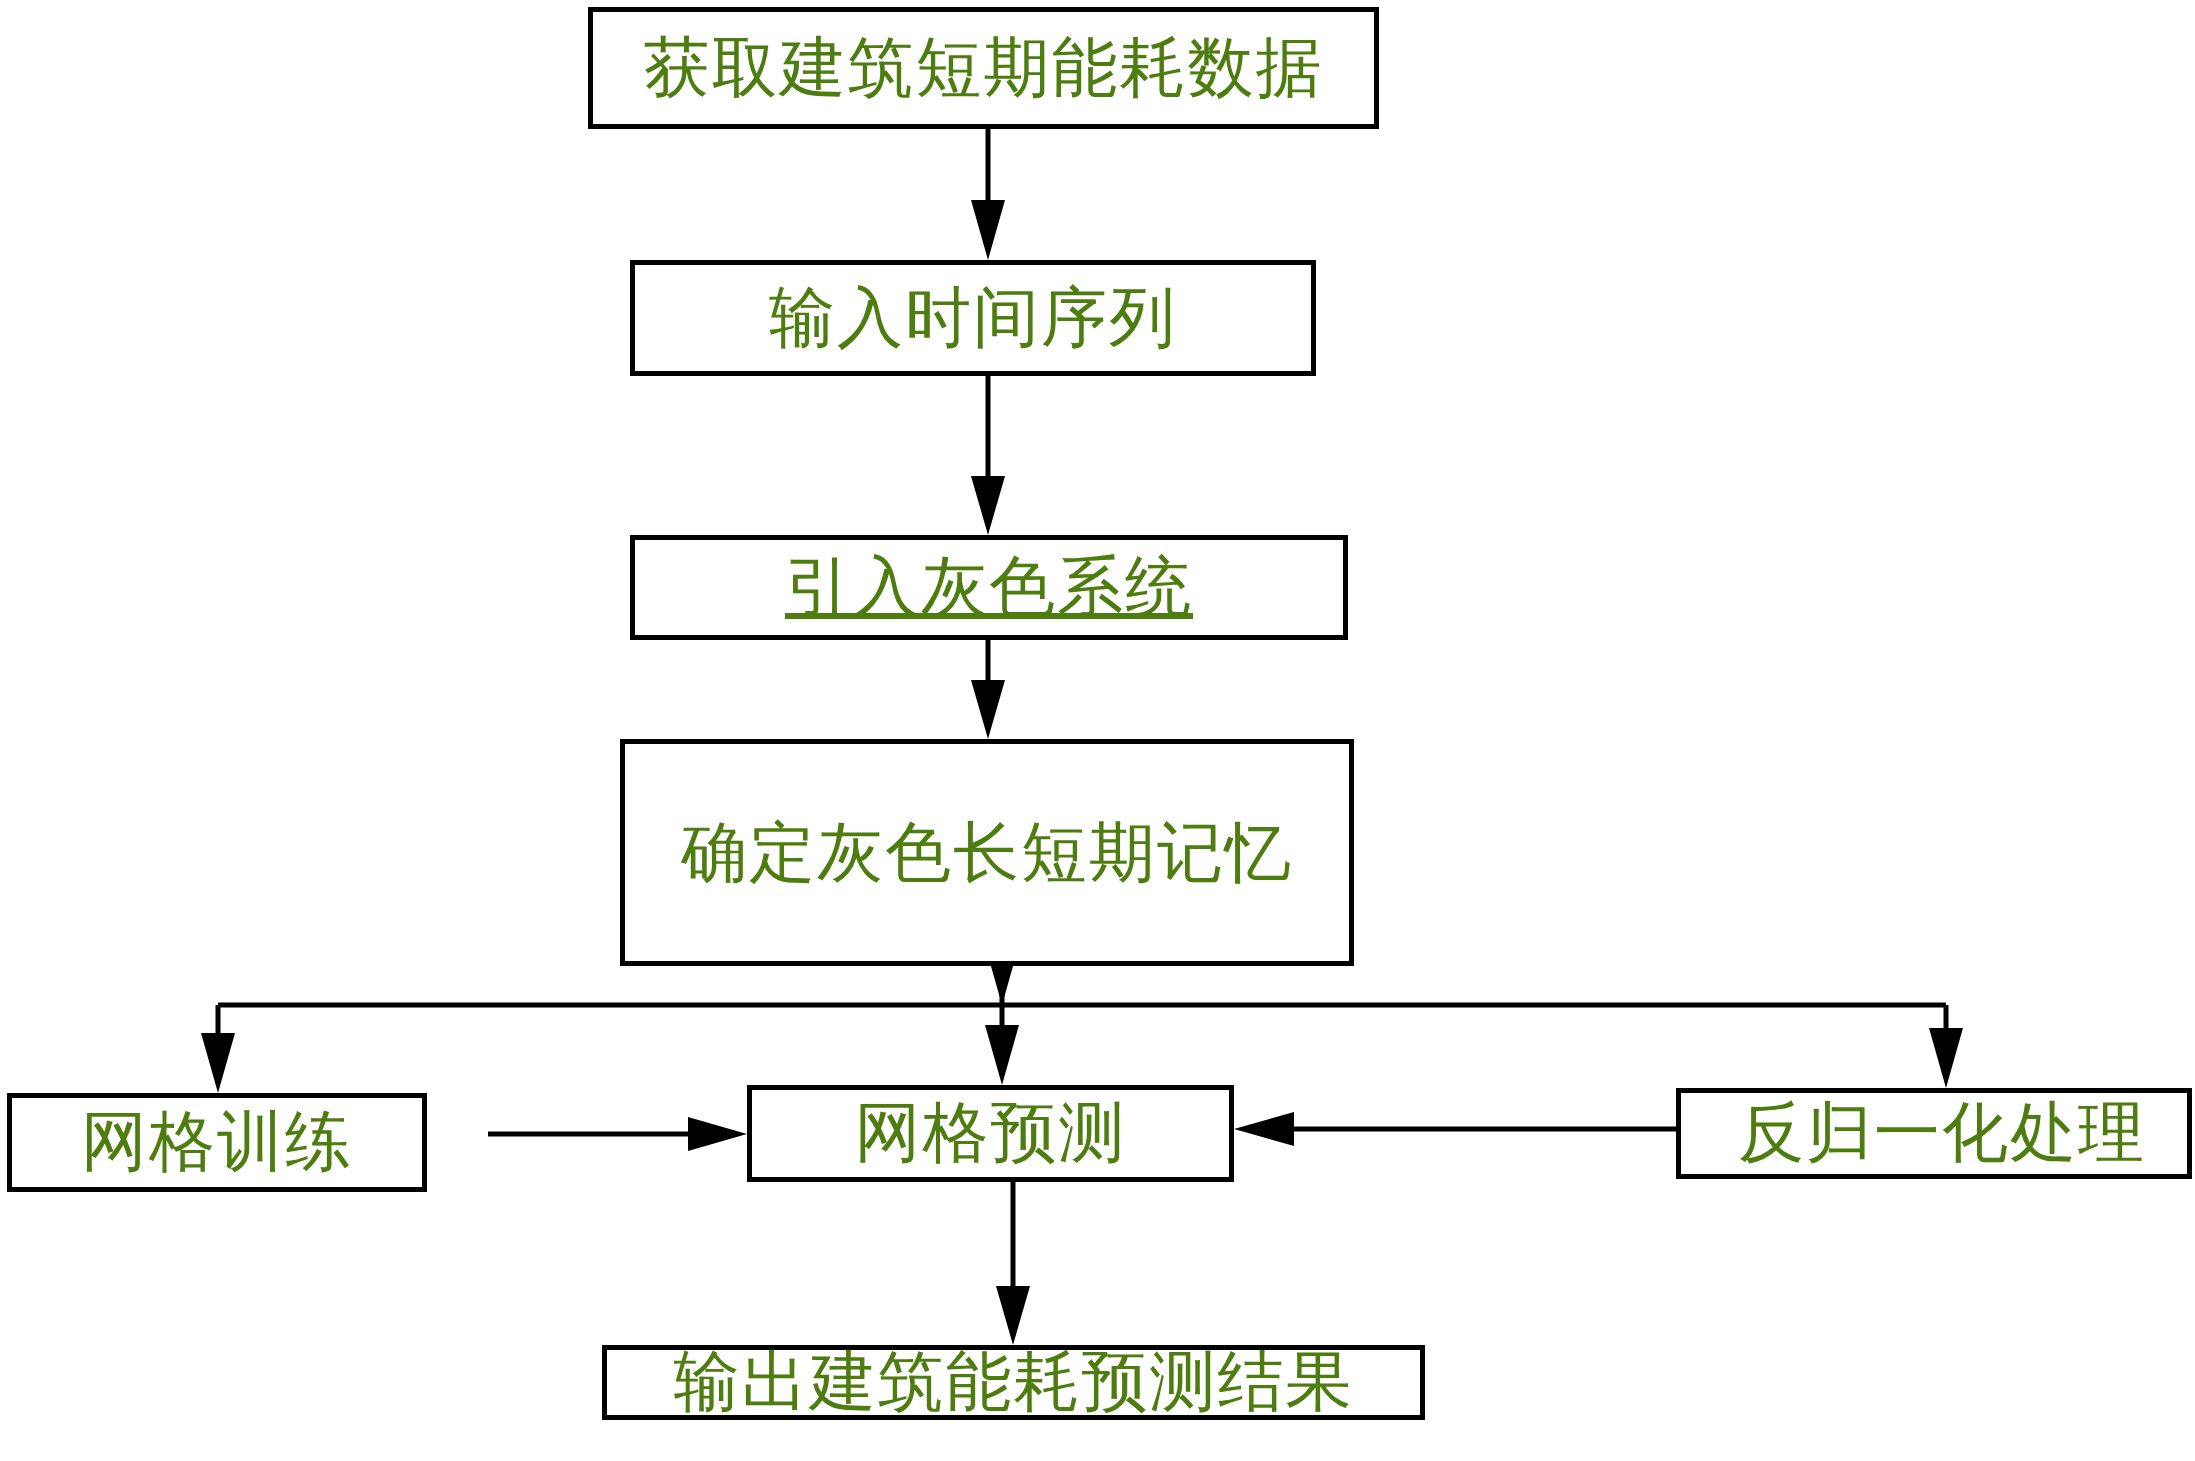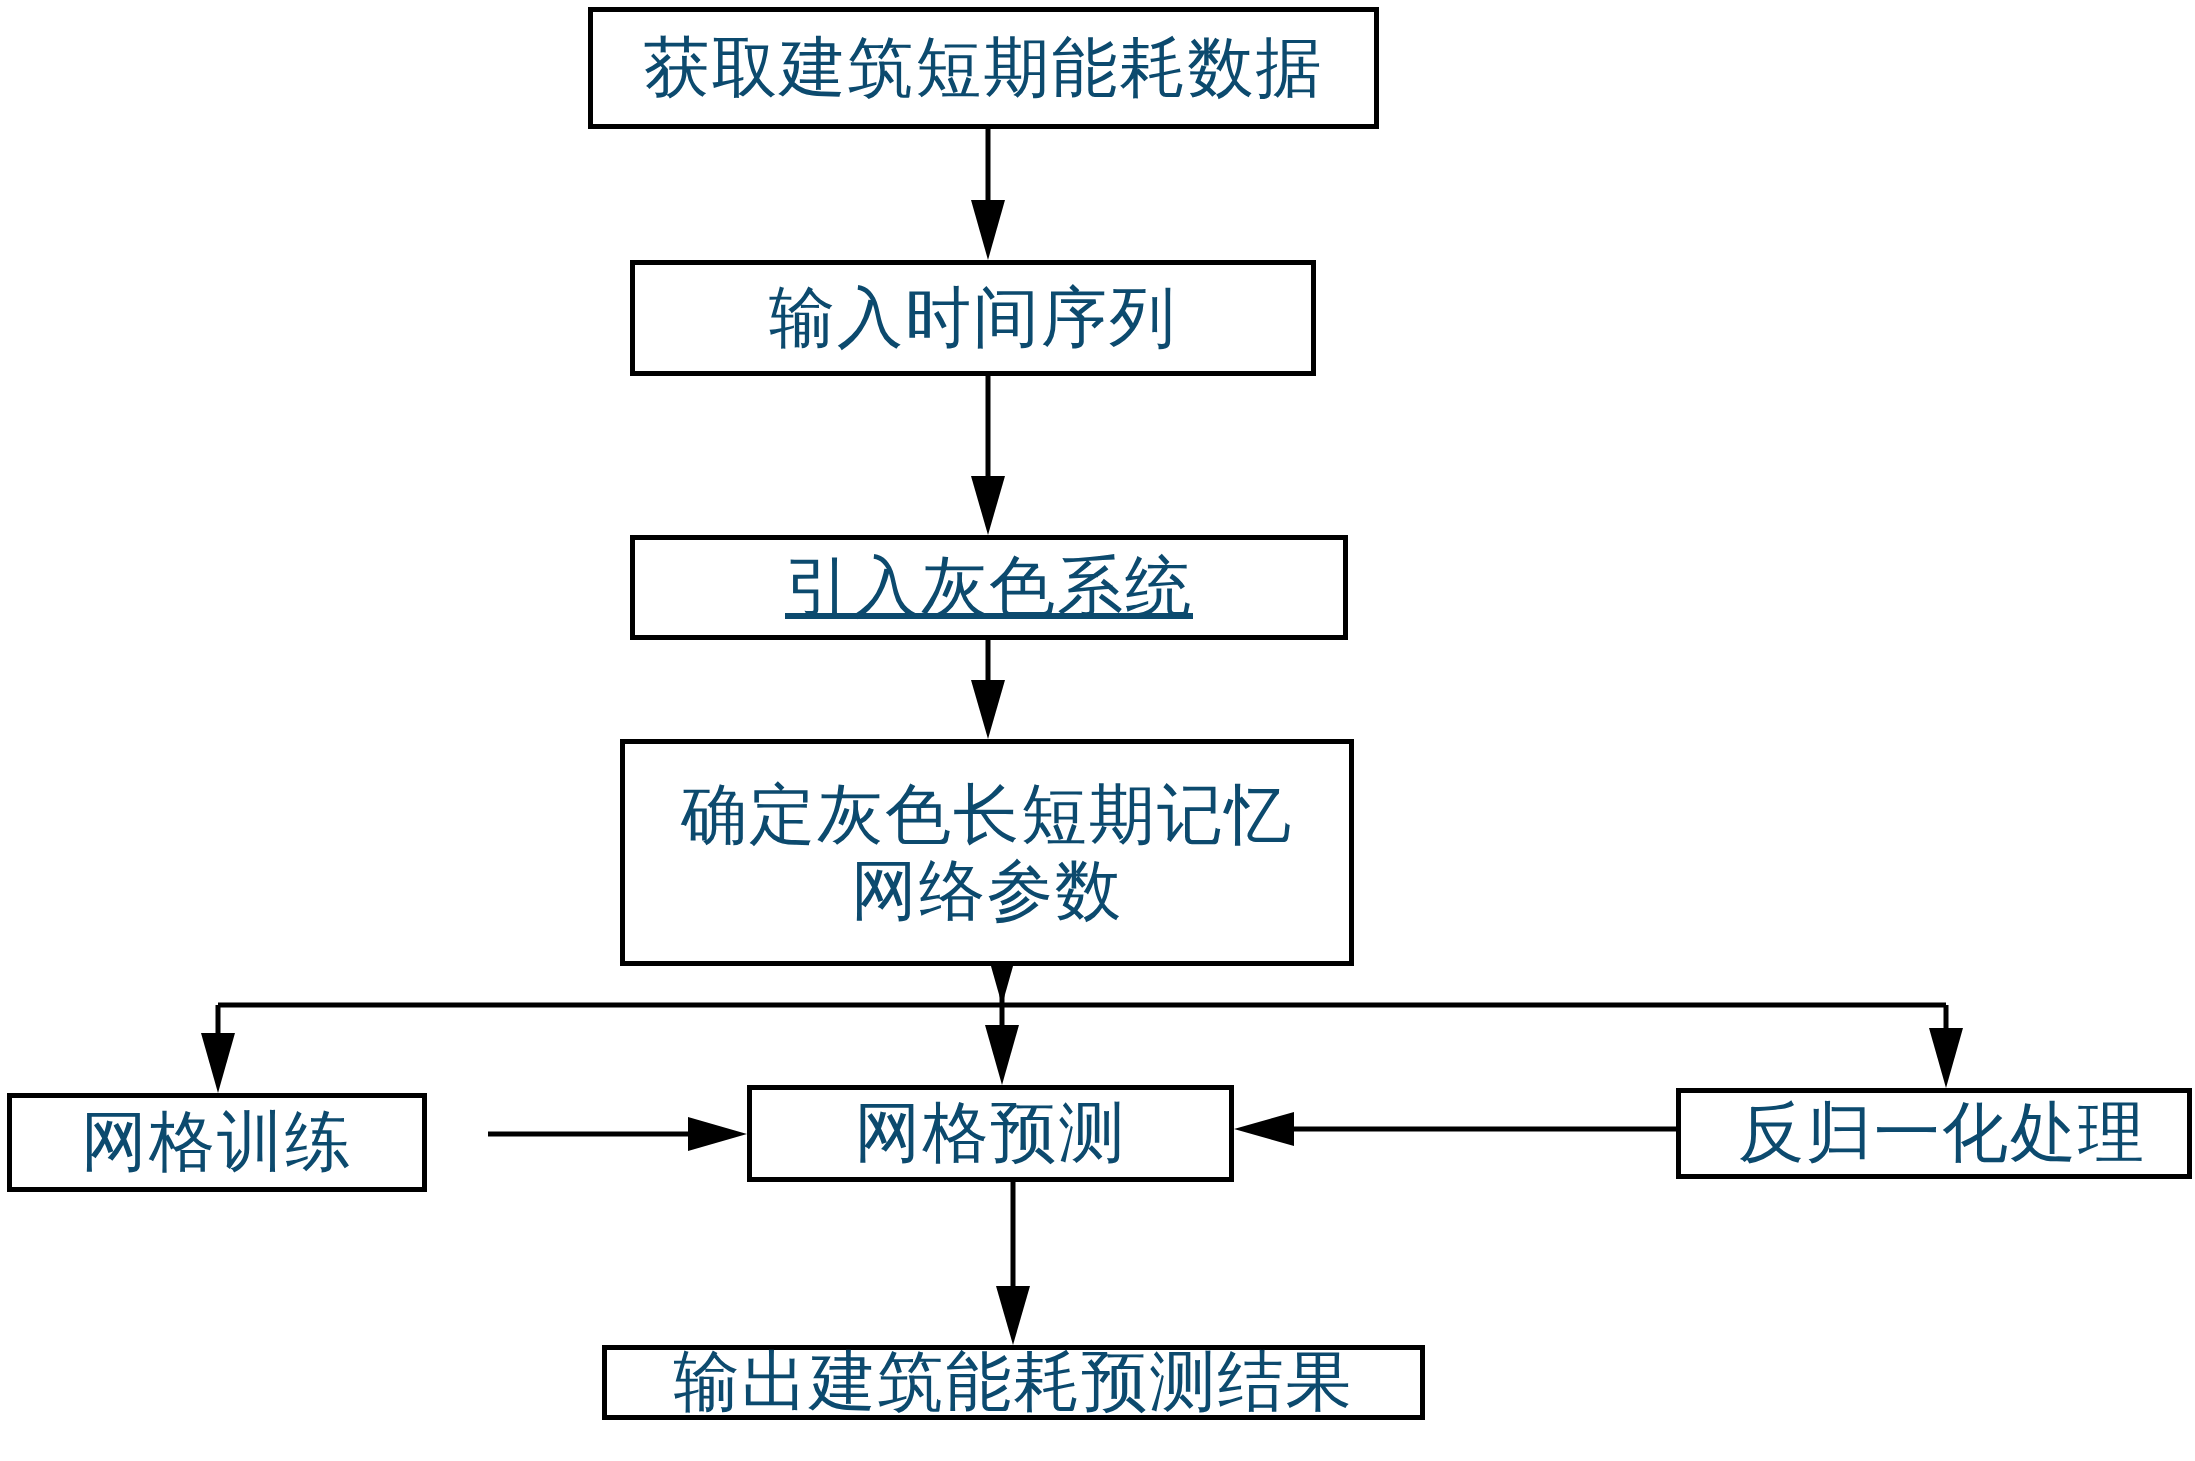--- a/index.html
+++ b/index.html
@@ -4,21 +4,21 @@
 <style>
   html, body { margin: 0; padding: 0; background: #ffffff; }
   body { width: 2195px; height: 1461px; position: relative; overflow: hidden; }
   svg.canvas { position: absolute; left: 0; top: 0; }
   .box {
     position: absolute; box-sizing: border-box;
     border: 5px solid #000; background: #fff;
     display: flex; align-items: center; justify-content: center;
     text-align: left;
     font-family: "DejaVu Serif", "Liberation Serif", serif;
-    color: #0c4a6e; font-size: 66px; line-height: 1.1;
+    color: #4d7c0f; font-size: 66px; line-height: 1.1;
     letter-spacing: 2px;
   }
   .box span { display: block; }
 </style>
 </head>
 <body>
 
 <svg class="canvas" width="2195" height="1461" viewBox="0 0 2195 1461">
   <defs>
     <marker id="arrow" markerWidth="10" markerHeight="14" refX="9" refY="7" orient="auto" markerUnits="userSpaceOnUse" viewBox="0 0 10 14">
@@ -68,21 +68,20 @@
 <div class="box" style="left:630px; top:260px; width:686px; height:116px;">
   <span>输入时间序列</span>
 </div>
 
 <div class="box" style="left:630px; top:535px; width:718px; height:105px;text-decoration:underline;">
   <span>引入灰色系统</span>
 </div>
 
 <div class="box" style="left:620px; top:739px; width:734px; height:227px; flex-direction:column; line-height:1.15;">
   <span>确定灰色长短期记忆</span>
-  <span>网络参数</span>
 </div>
 
 <div class="box" style="left:7px; top:1093px; width:420px; height:99px;">
   <span>网格训练</span>
 </div>
 
 <div class="box" style="left:747px; top:1085px; width:487px; height:97px;">
   <span>网格预测</span>
 </div>
 

